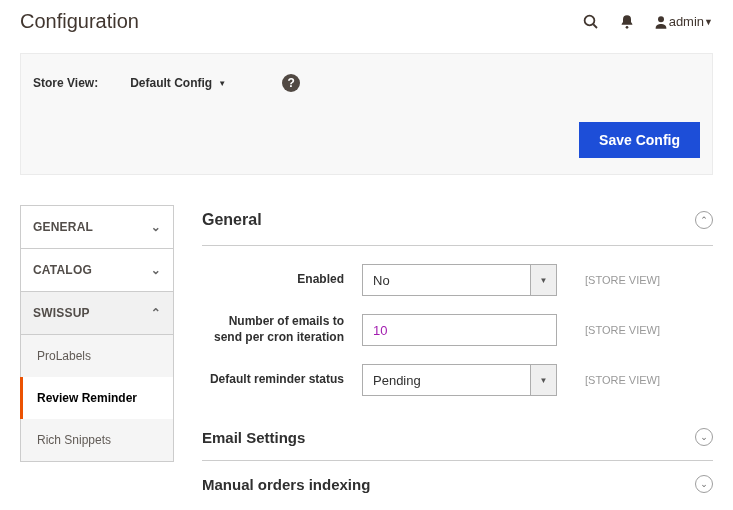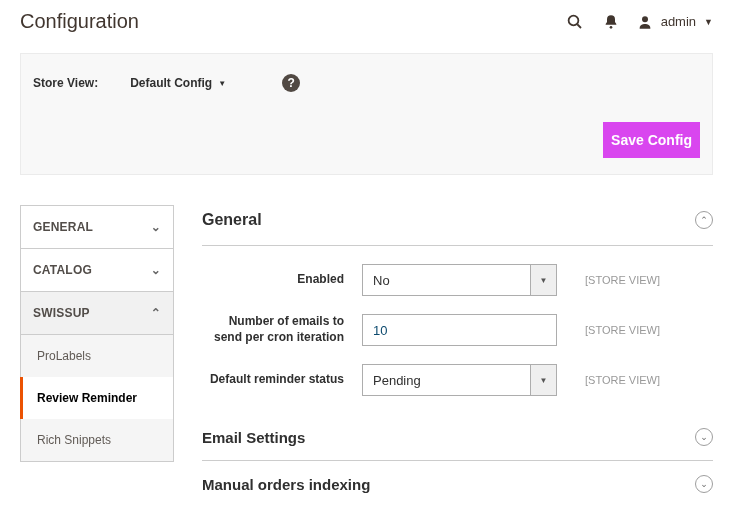--- a/index.html
+++ b/index.html
@@ -2,31 +2,31 @@
 <html><head>
 <meta charset="utf-8">
 <style>
   * { box-sizing: border-box; margin: 0; padding: 0; }
   body { font-family: 'Helvetica Neue', Arial, sans-serif; font-size: 13px; color: #333; background: #fff; width: 733px; }
   
   .page-header { display: flex; align-items: center; padding: 10px 20px 20px 20px; }
   .page-title { font-size: 20px; font-weight: 400; color: #41362f; }
   .header-actions { margin-left: auto; display: flex; align-items: center; gap: 16px; }
   .icon-btn { cursor: pointer; width: 20px; height: 20px; display: flex; align-items: center; justify-content: center; }
-  .user-menu { display: flex; align-items: center; gap: 8px; cursor: pointer; font-size: 13px; color: #41362f; }
+  .user-menu { display: flex; align-items: center; gap: 0; cursor: pointer; font-size: 13px; color: #41362f; }
   .user-menu .arrow { font-size: 9px; }
 
   .store-bar { background: #f8f8f8; border: 1px solid #ebebeb; margin: 0 20px; padding: 20px 12px 16px 12px; }
   .store-row { display: flex; align-items: center; gap: 28px; }
   .store-label { font-weight: 700; font-size: 12px; color: #303030; }
   .store-select { display: flex; align-items: center; gap: 6px; font-size: 12px; color: #303030; cursor: pointer; margin-left: 4px; font-weight: bold; }
   .store-select .arrow { font-size: 8px; }
   .help-icon { width: 18px; height: 18px; border-radius: 50%; background: #514943; color: #fff; font-size: 12px; font-weight: 700; display: flex; align-items: center; justify-content: center; margin-left: 28px; cursor: pointer; }
   .save-row { display: flex; justify-content: flex-end; margin-top: 30px; }
-  .btn-primary { background: #d946ef; color: #fff; border: none; padding: 10px 8px; font-size: 14px; font-weight: 600; cursor: pointer; }
+  .btn-primary { background: #1d4ed8; color: #fff; border: none; padding: 10px 20px; font-size: 14px; font-weight: 600; cursor: pointer; }
 
   .content-row { display: flex; margin: 30px 20px 10px 20px; gap: 28px; }
   .sidebar { width: 154px; flex-shrink: 0; }
   .side-section { border: 1px solid #ccc; border-bottom: none; }
   .side-head { padding: 14px 12px; font-size: 12px; font-weight: 700; letter-spacing: .2px; color: #524d49; display: flex; align-items: center; justify-content: space-between; cursor: pointer; border-bottom: 1px solid #ccc; background: #fff; }
   .side-head.expanded { background: #f1f1f1; }
   .chev { font-size: 12px; color: #666; }
   .sub-items { background: #f5f5f5; border-bottom: 1px solid #ccc; }
   .sub-item { padding: 14px 12px 14px 16px; font-size: 12px; color: #615b56; cursor: pointer; }
   .sub-item.active { background: #fff; color: #000; font-weight: 700; position: relative; border-left: 3px solid #eb5202; margin-left: -1px; padding-left: 14px; }
@@ -37,21 +37,21 @@
   .circ-chev { width: 18px; height: 18px; border: 1px solid #9e9e9e; border-radius: 50%; display: flex; align-items: center; justify-content: center; font-size: 9px; color: #6b6b6b; cursor: pointer; line-height: 1; }
 
   .field-row { display: flex; align-items: center; margin-bottom: 18px; }
   .field-label { width: 160px; text-align: right; padding-right: 18px; font-size: 12px; color: #303030; font-weight: 600; line-height: 1.3; }
   .field-control { width: 195px; }
   .field-scope { font-size: 11px; color: #999; margin-left: 28px; }
 
   .sel-wrap { display: flex; border: 1px solid #adadad; height: 32px; background: #fff; }
   .sel-value { flex: 1; padding: 0 10px; display: flex; align-items: center; font-size: 13px; color: #303030; }
   .sel-btn { width: 26px; background: #efefef; border-left: 1px solid #adadad; display: flex; align-items: center; justify-content: center; font-size: 8px; color: #555; cursor: pointer; }
-  .txt-input { width: 100%; height: 32px; border: 1px solid #adadad; padding: 0 10px; font-size: 13px; color: #0c4a6e; }
+  .txt-input { width: 100%; height: 32px; border: 1px solid #adadad; padding: 0 10px; font-size: 13px; color: #a21caf; }
 
   .sec-collapsed { display: flex; align-items: center; justify-content: space-between; padding: 14px 0; border-bottom: 1px solid #ccc; }
   .sec-collapsed .section-title { font-size: 15px; }
   svg { display: block; }
 </style>
 </head>
 <body>
 
 <div class="page-header">
   <div class="page-title">Configuration</div>

